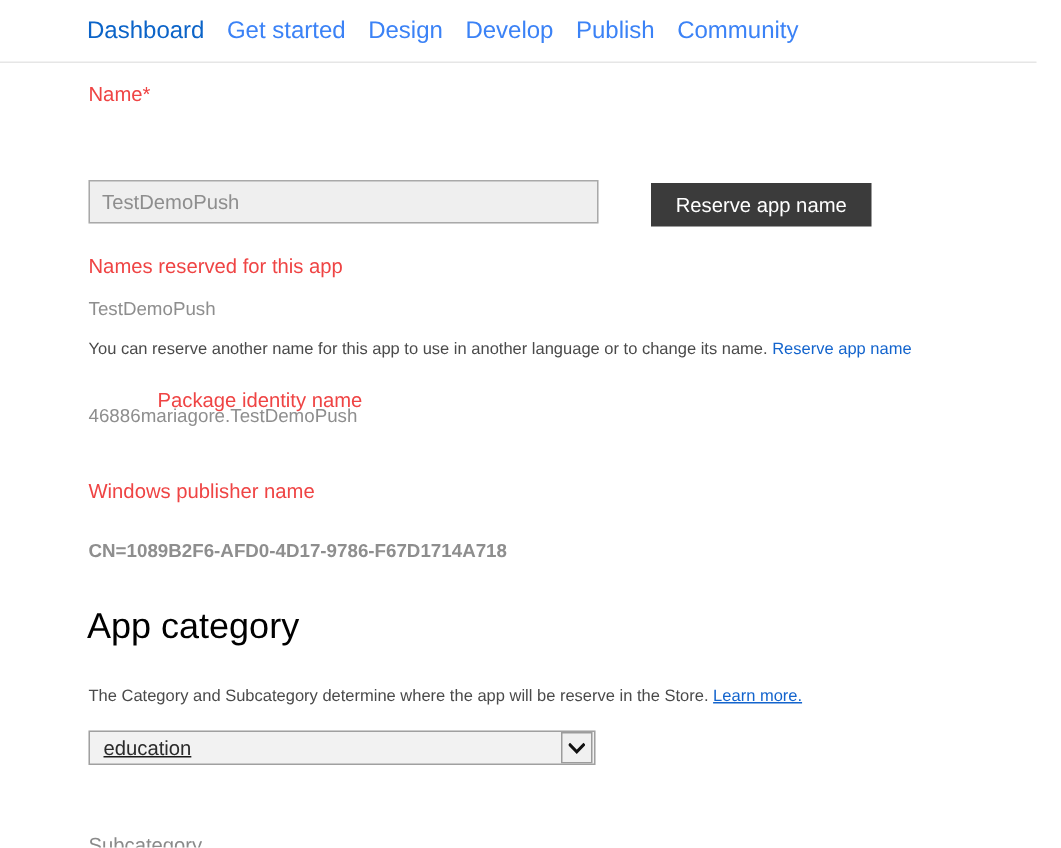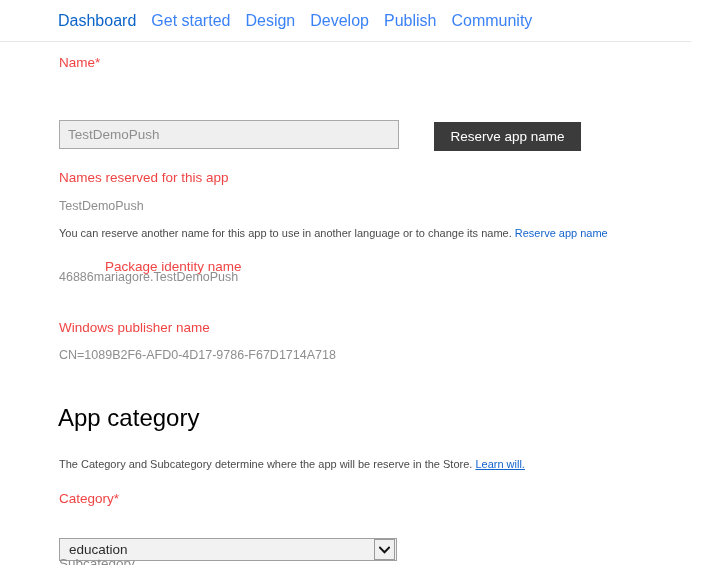--- a/index.html
+++ b/index.html
@@ -157,21 +157,22 @@
     top: 227px;
   }
   .pub-label {
     position: absolute;
     left: 59px;
     top: 277px;
   }
   .pub-value {
     position: absolute;
     left: 59px;
-    top: 305px;
+    top: 317px;
+    font-weight: bold;
   }
 
   
   .section-heading {
     position: absolute;
     left: 58px;
     top: 361px;
     font-size: 24px;
     font-weight: normal;
     line-height: 30px;
@@ -202,21 +203,22 @@
     height: 23px;
     box-sizing: border-box;
     border: 1px solid #a0a0a0;
     background: #f2f2f2;
     display: flex;
     align-items: center;
     cursor: pointer;
   }
   .select-wrap.category {
     left: 59px;
-    top: 496px;
+    top: 445px;
+    text-decoration: underline;
   }
   .select-value {
     flex: 1;
     padding-left: 9px;
     font-size: 13.5px;
     line-height: 21px;
     color: #2b2b2b;
     white-space: nowrap;
     overflow: hidden;
   }
@@ -265,21 +267,21 @@
 
   <div class="field-label pkg-label">Package identity name</div>
   <div class="value-text pkg-value">46886mariagore.TestDemoPush</div>
 
   <div class="field-label pub-label">Windows publisher name</div>
   <div class="value-text pub-value">CN=1089B2F6-AFD0-4D17-9786-F67D1714A718</div>
 
   <h2 class="section-heading">App category</h2>
   <div class="para cat-desc">
     <span>The Category and Subcategory determine where the app will be reserve in the Store.</span>
-    <a class="inline-link underlined">Learn will.</a>
+    <a class="inline-link underlined">Learn more.</a>
   </div>
 
   <div class="field-label cat-label">Category*</div>
   <div class="select-wrap category">
     <span class="select-value">education</span>
     <span class="select-arrow">
       <svg width="11" height="8" viewBox="0 0 11 8" aria-hidden="true">
         <path d="M1 1.6 L5.5 6.2 L10 1.6" stroke="#111111" stroke-width="2" fill="none" stroke-linecap="square"></path>
       </svg>
     </span>

